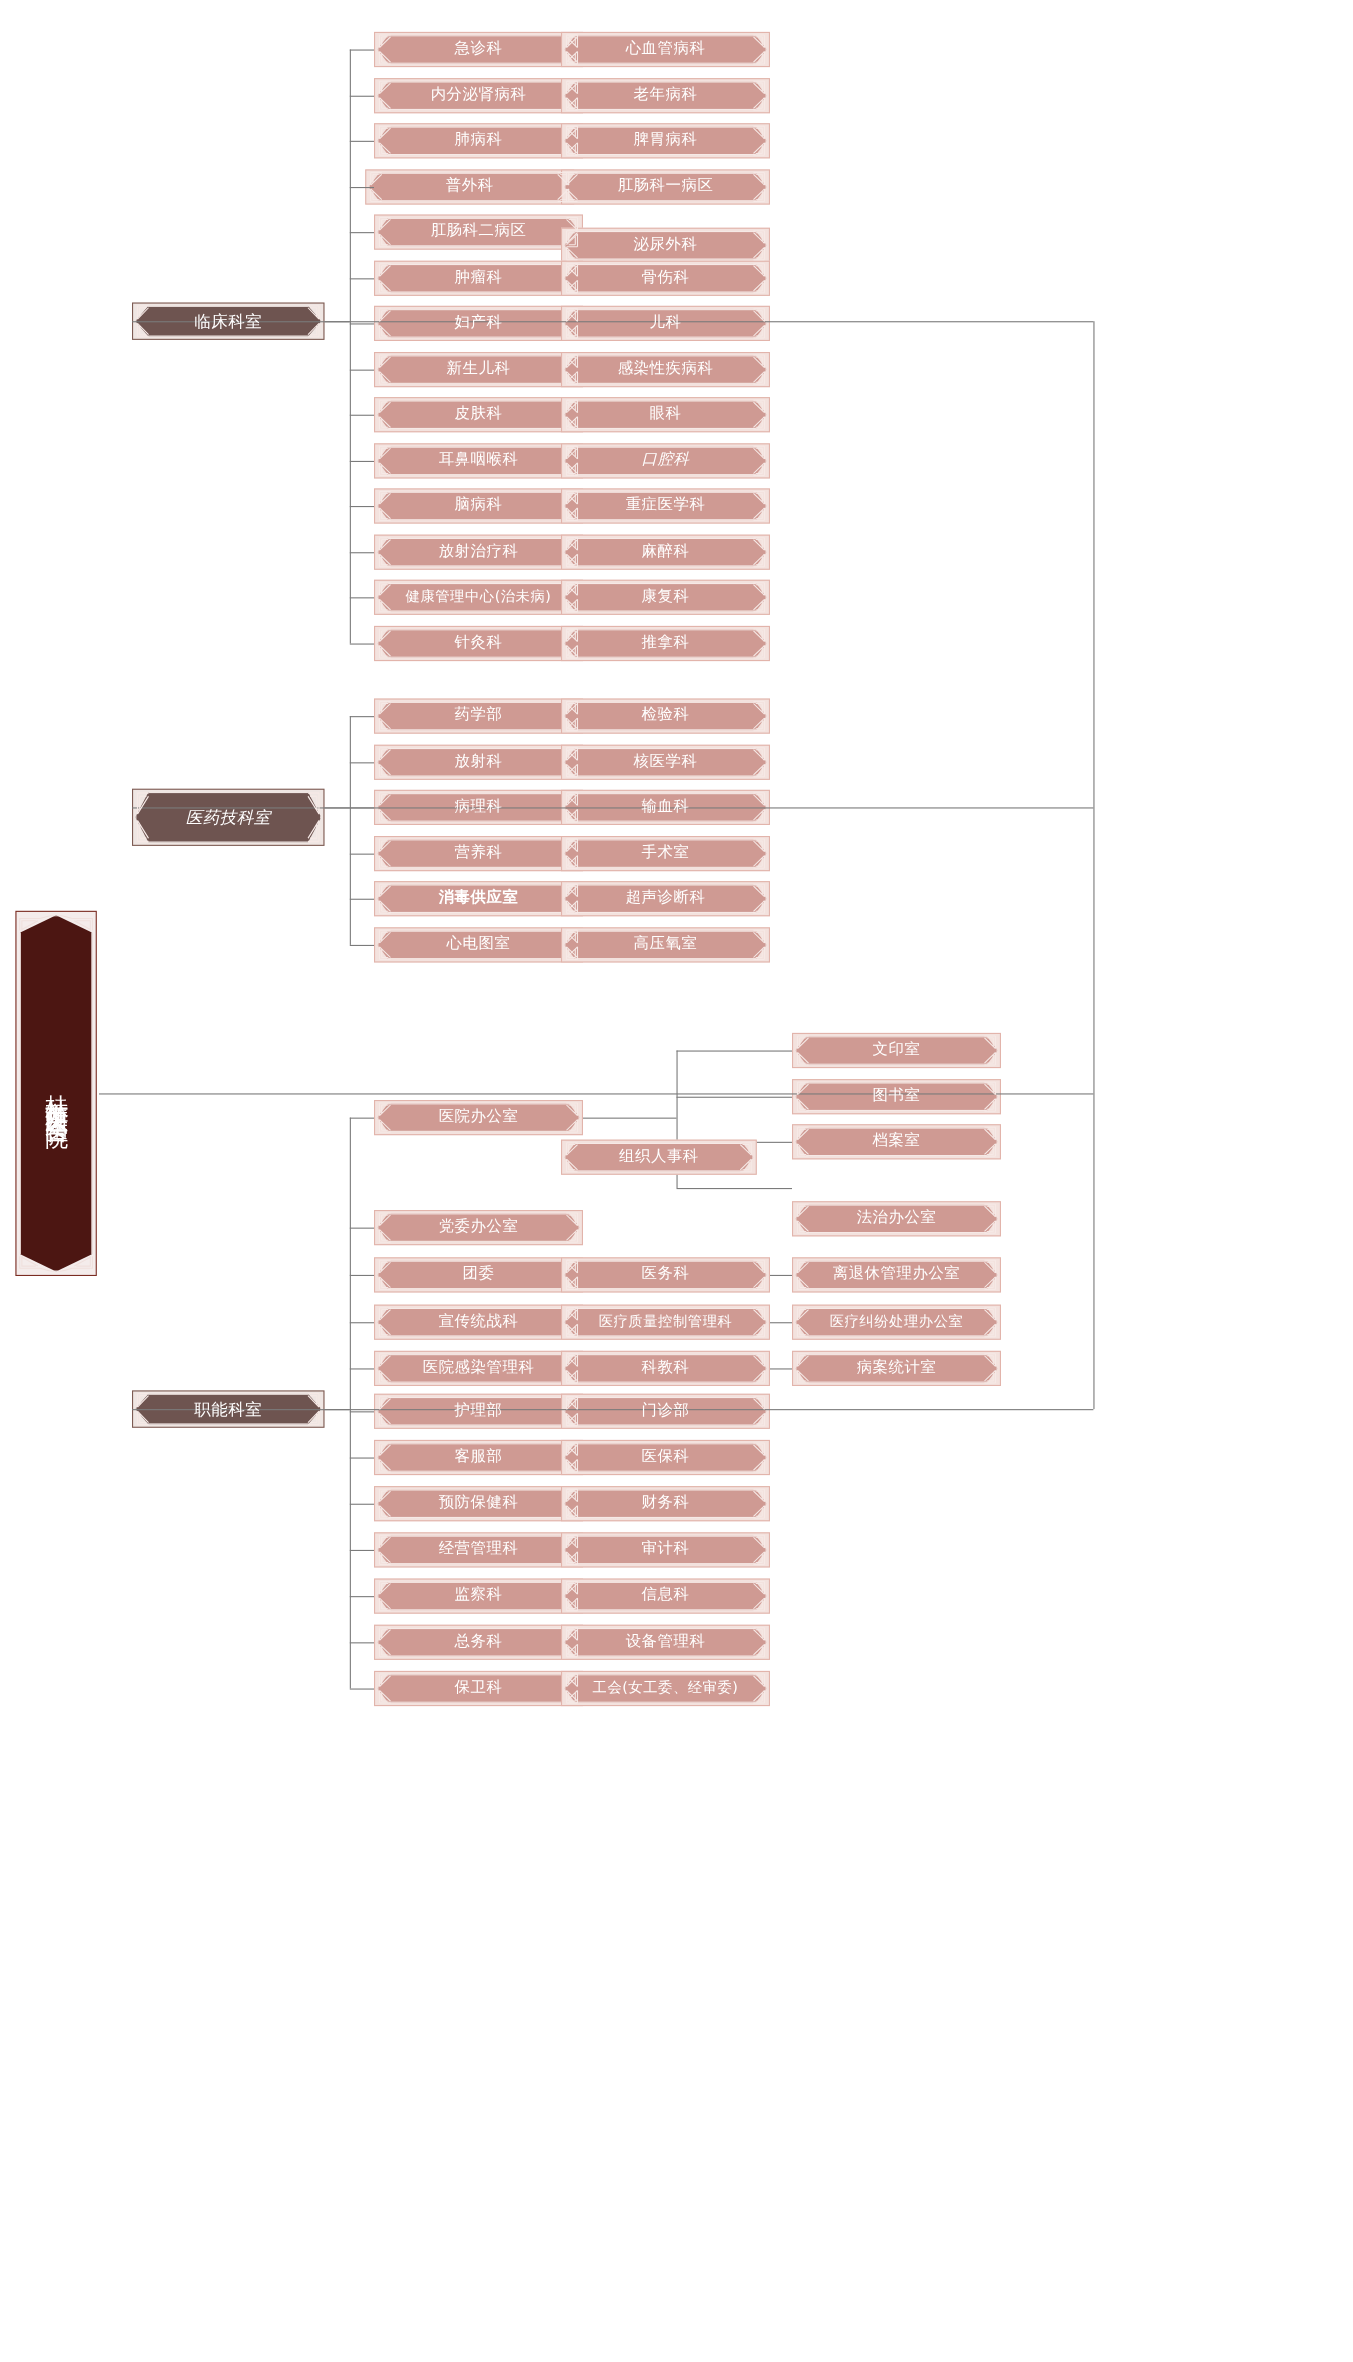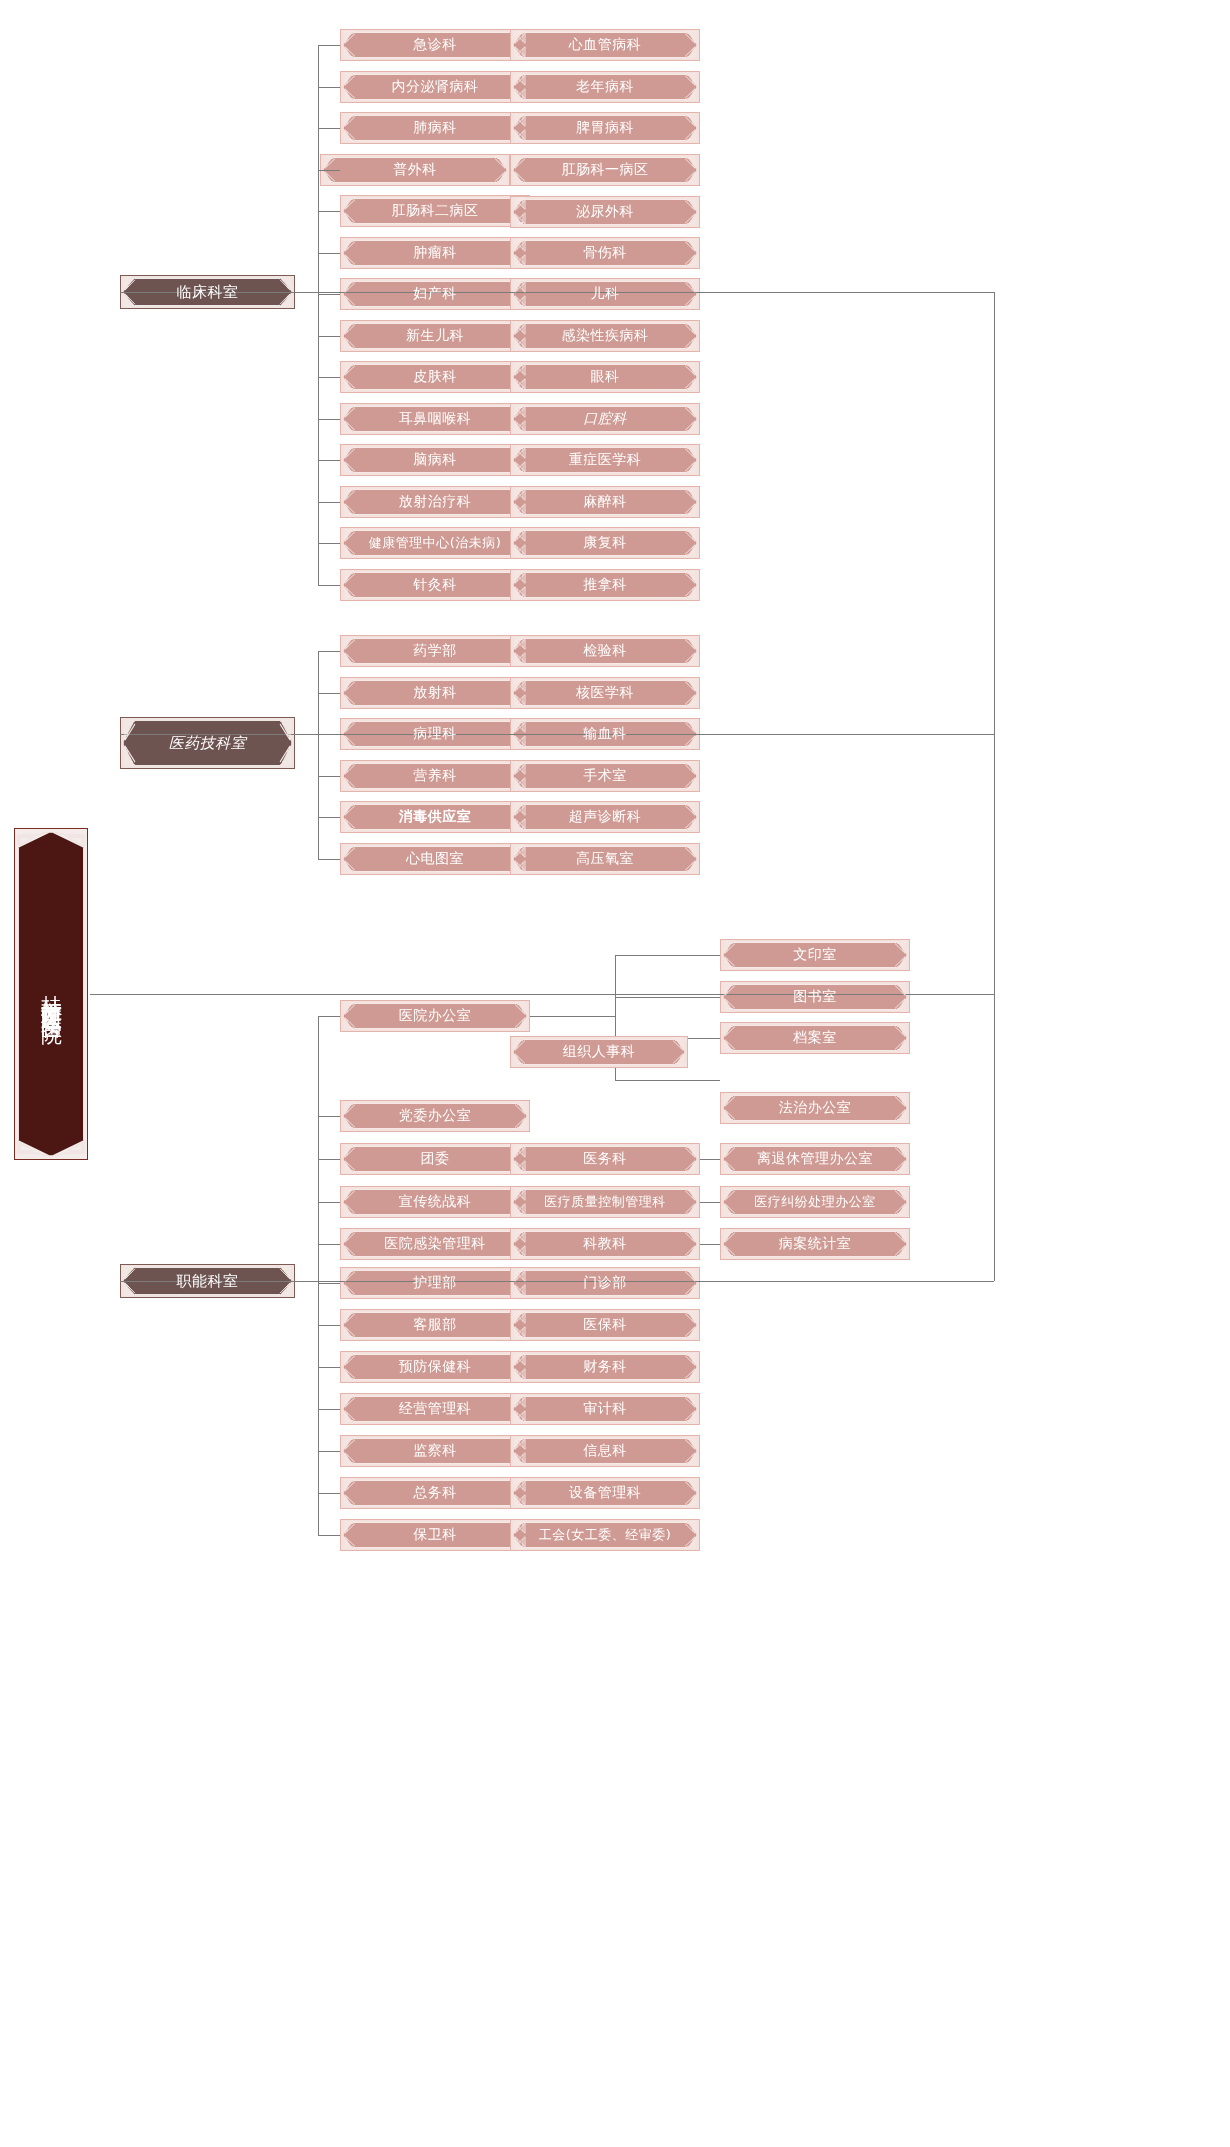--- a/index.html
+++ b/index.html
@@ -227,21 +227,21 @@
   </svg>
 </div>
       <div class="corner r">
   <svg viewBox="0 0 14 34" preserveAspectRatio="none">
     <path d="M12 2 L2 2 M12 2 L12 15 M10 4 L4 4 M10 4 L10 13 M12 15 L2 4" stroke="#f6e9e6" stroke-width="1" fill="none"></path>
     <path d="M12 32 L2 32 M12 32 L12 19 M10 30 L4 30 M10 30 L10 21 M12 19 L2 30" stroke="#f6e9e6" stroke-width="1" fill="none"></path>
   </svg>
 </div>
       <span class="lbl">脾胃病科</span>
     </div>
-    <div class="node leaf" style="left: 320px; top: 154px; width: 190px; height: 32px;">
+    <div class="node leaf" style="left: 332px; top: 154px; width: 190px; height: 32px;">
       <div class="plate"></div>
       <div class="corner l">
   <svg viewBox="0 0 14 34" preserveAspectRatio="none">
     <path d="M2 2 L12 2 M2 2 L2 15 M4 4 L10 4 M4 4 L4 13 M2 15 L12 4" stroke="#f6e9e6" stroke-width="1" fill="none"></path>
     <path d="M2 32 L12 32 M2 32 L2 19 M4 30 L10 30 M4 30 L4 21 M2 19 L12 30" stroke="#f6e9e6" stroke-width="1" fill="none"></path>
   </svg>
 </div>
       <div class="corner r">
   <svg viewBox="0 0 14 34" preserveAspectRatio="none">
     <path d="M12 2 L2 2 M12 2 L12 15 M10 4 L4 4 M10 4 L10 13 M12 15 L2 4" stroke="#f6e9e6" stroke-width="1" fill="none"></path>
@@ -277,21 +277,21 @@
 </div>
       <div class="corner r">
   <svg viewBox="0 0 14 34" preserveAspectRatio="none">
     <path d="M12 2 L2 2 M12 2 L12 15 M10 4 L4 4 M10 4 L10 13 M12 15 L2 4" stroke="#f6e9e6" stroke-width="1" fill="none"></path>
     <path d="M12 32 L2 32 M12 32 L12 19 M10 30 L4 30 M10 30 L10 21 M12 19 L2 30" stroke="#f6e9e6" stroke-width="1" fill="none"></path>
   </svg>
 </div>
       <span class="lbl">肛肠科二病区</span>
     </div>
     <div class="ln h" style="left: 318px; top: 211px; width: 22px;"></div>
-    <div class="node leaf" style="left: 510px; top: 196px; width: 190px; height: 32px;">
+    <div class="node leaf" style="left: 510px; top: 207px; width: 190px; height: 32px;">
       <div class="plate"></div>
       <div class="corner l">
   <svg viewBox="0 0 14 34" preserveAspectRatio="none">
     <path d="M2 2 L12 2 M2 2 L2 15 M4 4 L10 4 M4 4 L4 13 M2 15 L12 4" stroke="#f6e9e6" stroke-width="1" fill="none"></path>
     <path d="M2 32 L12 32 M2 32 L2 19 M4 30 L10 30 M4 30 L4 21 M2 19 L12 30" stroke="#f6e9e6" stroke-width="1" fill="none"></path>
   </svg>
 </div>
       <div class="corner r">
   <svg viewBox="0 0 14 34" preserveAspectRatio="none">
     <path d="M12 2 L2 2 M12 2 L12 15 M10 4 L4 4 M10 4 L10 13 M12 15 L2 4" stroke="#f6e9e6" stroke-width="1" fill="none"></path>

